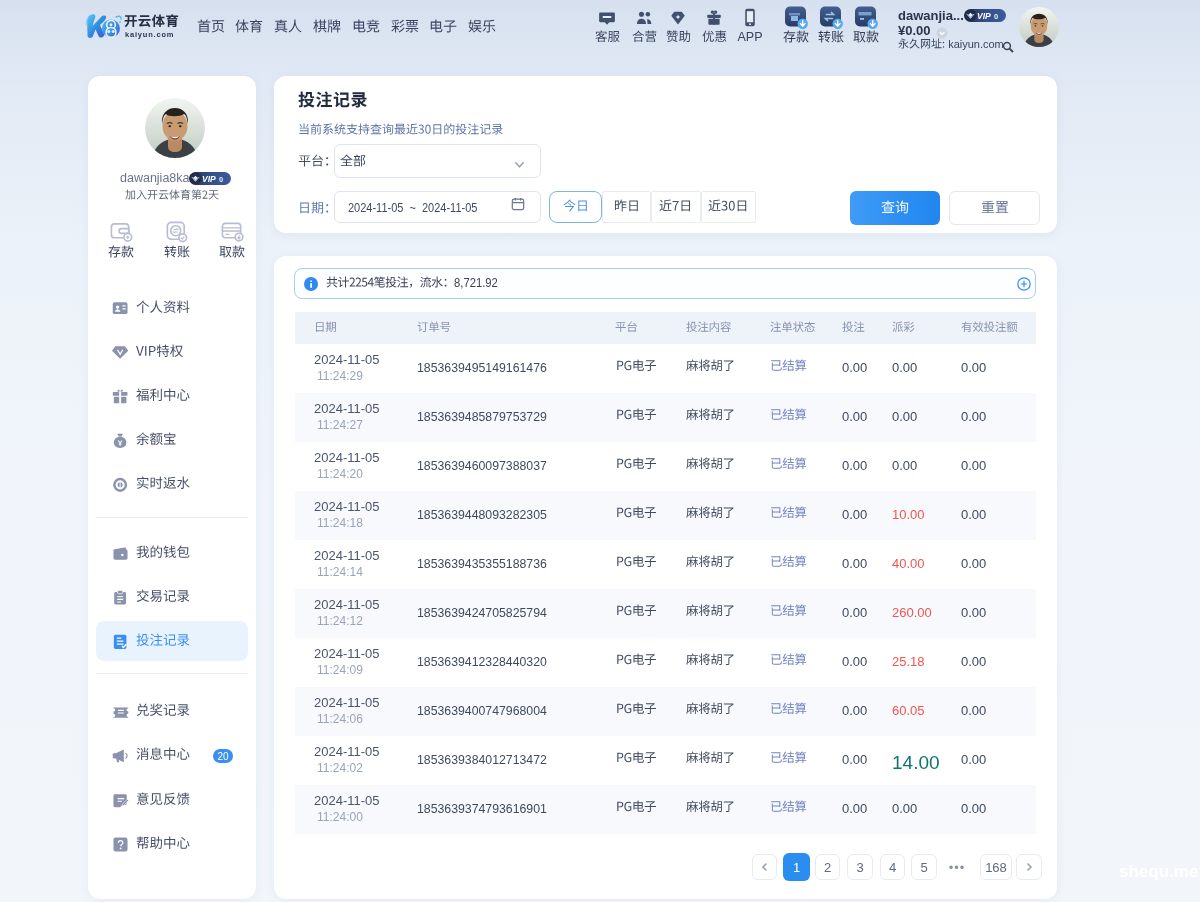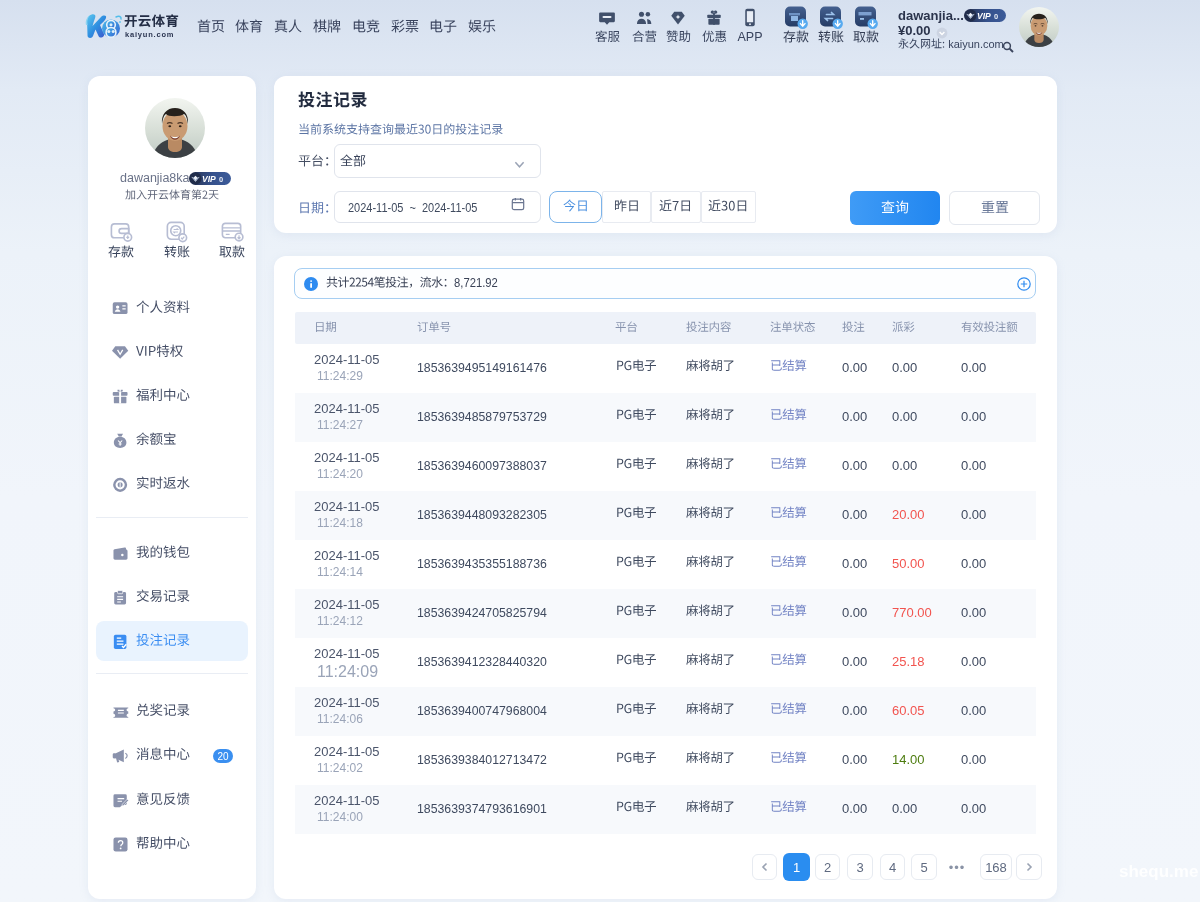--- a/index.html
+++ b/index.html
@@ -1000,21 +1000,21 @@
       </g>
     </svg></div>
 <div class="abs" style="left:770px;top:506px"><svg class="t" width="36.6" height="15.0" viewBox="0 0 2928 1200">
       <g transform="translate(0,880) scale(1,-1)" fill="#7283c4">
         <use href="#gR5DF2"></use>
         <use href="#gR7ED3" x="976"></use>
         <use href="#gR7B97" x="1952"></use>
       </g>
     </svg></div>
 <div class="abs" style="left:842px;top:507px;font-size:13px;color:#3f4a5f">0.00</div>
-<div class="abs" style="left:892px;top:507px;font-size:13px;color:#f2544f">20.00</div>
+<div class="abs" style="left:892px;top:507px;font-size:13px;color:#f2544f">10.00</div>
 <div class="abs" style="left:961px;top:507px;font-size:13px;color:#3f4a5f">0.00</div>
 <div class="abs" style="left:314px;top:548px;font-size:13px;color:#4b556b">2024-11-05</div>
 <div class="abs" style="left:317px;top:565px;font-size:12px;color:#9aa4b8">11:24:14</div>
 <div class="abs" style="left:417px;top:556px;font-size:13.5px;color:#3f4a5f;transform:scaleX(.91);transform-origin:0 0">1853639435355188736</div>
 <div class="abs" style="left:616px;top:555px"><svg class="t" width="40.3" height="15.0" viewBox="0 0 3226 1200">
       <g transform="translate(0,880) scale(1,-1)" fill="#3f4a5f">
         <use href="#gR0050"></use>
         <use href="#gR0047" x="609"></use>
         <use href="#gR7535" x="1274"></use>
         <use href="#gR5B50" x="2250"></use>
@@ -1029,21 +1029,21 @@
       </g>
     </svg></div>
 <div class="abs" style="left:770px;top:555px"><svg class="t" width="36.6" height="15.0" viewBox="0 0 2928 1200">
       <g transform="translate(0,880) scale(1,-1)" fill="#7283c4">
         <use href="#gR5DF2"></use>
         <use href="#gR7ED3" x="976"></use>
         <use href="#gR7B97" x="1952"></use>
       </g>
     </svg></div>
 <div class="abs" style="left:842px;top:556px;font-size:13px;color:#3f4a5f">0.00</div>
-<div class="abs" style="left:892px;top:556px;font-size:13px;color:#f2544f">50.00</div>
+<div class="abs" style="left:892px;top:556px;font-size:13px;color:#f2544f">40.00</div>
 <div class="abs" style="left:961px;top:556px;font-size:13px;color:#3f4a5f">0.00</div>
 <div class="abs" style="left:295px;top:589px;width:741px;height:49px;background:#f7f9fc"></div>
 <div class="abs" style="left:314px;top:597px;font-size:13px;color:#4b556b">2024-11-05</div>
 <div class="abs" style="left:317px;top:614px;font-size:12px;color:#9aa4b8">11:24:12</div>
 <div class="abs" style="left:417px;top:605px;font-size:13.5px;color:#3f4a5f;transform:scaleX(.91);transform-origin:0 0">1853639424705825794</div>
 <div class="abs" style="left:616px;top:604px"><svg class="t" width="40.3" height="15.0" viewBox="0 0 3226 1200">
       <g transform="translate(0,880) scale(1,-1)" fill="#3f4a5f">
         <use href="#gR0050"></use>
         <use href="#gR0047" x="609"></use>
         <use href="#gR7535" x="1274"></use>
@@ -1059,24 +1059,24 @@
       </g>
     </svg></div>
 <div class="abs" style="left:770px;top:604px"><svg class="t" width="36.6" height="15.0" viewBox="0 0 2928 1200">
       <g transform="translate(0,880) scale(1,-1)" fill="#7283c4">
         <use href="#gR5DF2"></use>
         <use href="#gR7ED3" x="976"></use>
         <use href="#gR7B97" x="1952"></use>
       </g>
     </svg></div>
 <div class="abs" style="left:842px;top:605px;font-size:13px;color:#3f4a5f">0.00</div>
-<div class="abs" style="left:892px;top:605px;font-size:13px;color:#f2544f">770.00</div>
+<div class="abs" style="left:892px;top:605px;font-size:13px;color:#f2544f">260.00</div>
 <div class="abs" style="left:961px;top:605px;font-size:13px;color:#3f4a5f">0.00</div>
 <div class="abs" style="left:314px;top:646px;font-size:13px;color:#4b556b">2024-11-05</div>
-<div class="abs" style="left:317px;top:663px;font-size:16px;color:#9aa4b8">11:24:09</div>
+<div class="abs" style="left:317px;top:663px;font-size:12px;color:#9aa4b8">11:24:09</div>
 <div class="abs" style="left:417px;top:654px;font-size:13.5px;color:#3f4a5f;transform:scaleX(.91);transform-origin:0 0">1853639412328440320</div>
 <div class="abs" style="left:616px;top:653px"><svg class="t" width="40.3" height="15.0" viewBox="0 0 3226 1200">
       <g transform="translate(0,880) scale(1,-1)" fill="#3f4a5f">
         <use href="#gR0050"></use>
         <use href="#gR0047" x="609"></use>
         <use href="#gR7535" x="1274"></use>
         <use href="#gR5B50" x="2250"></use>
       </g>
     </svg></div>
 <div class="abs" style="left:686px;top:653px"><svg class="t" width="48.8" height="15.0" viewBox="0 0 3904 1200">
@@ -1147,21 +1147,21 @@
       </g>
     </svg></div>
 <div class="abs" style="left:770px;top:751px"><svg class="t" width="36.6" height="15.0" viewBox="0 0 2928 1200">
       <g transform="translate(0,880) scale(1,-1)" fill="#7283c4">
         <use href="#gR5DF2"></use>
         <use href="#gR7ED3" x="976"></use>
         <use href="#gR7B97" x="1952"></use>
       </g>
     </svg></div>
 <div class="abs" style="left:842px;top:752px;font-size:13px;color:#3f4a5f">0.00</div>
-<div class="abs" style="left:892px;top:752px;font-size:13px;color:#4d7c0f">14.00</div>
+<div class="abs" style="left:892px;top:752px;font-size:19px;color:#0f766e">14.00</div>
 <div class="abs" style="left:961px;top:752px;font-size:13px;color:#3f4a5f">0.00</div>
 <div class="abs" style="left:295px;top:785px;width:741px;height:49px;background:#f7f9fc"></div>
 <div class="abs" style="left:314px;top:793px;font-size:13px;color:#4b556b">2024-11-05</div>
 <div class="abs" style="left:317px;top:810px;font-size:12px;color:#9aa4b8">11:24:00</div>
 <div class="abs" style="left:417px;top:801px;font-size:13.5px;color:#3f4a5f;transform:scaleX(.91);transform-origin:0 0">1853639374793616901</div>
 <div class="abs" style="left:616px;top:800px"><svg class="t" width="40.3" height="15.0" viewBox="0 0 3226 1200">
       <g transform="translate(0,880) scale(1,-1)" fill="#3f4a5f">
         <use href="#gR0050"></use>
         <use href="#gR0047" x="609"></use>
         <use href="#gR7535" x="1274"></use>

